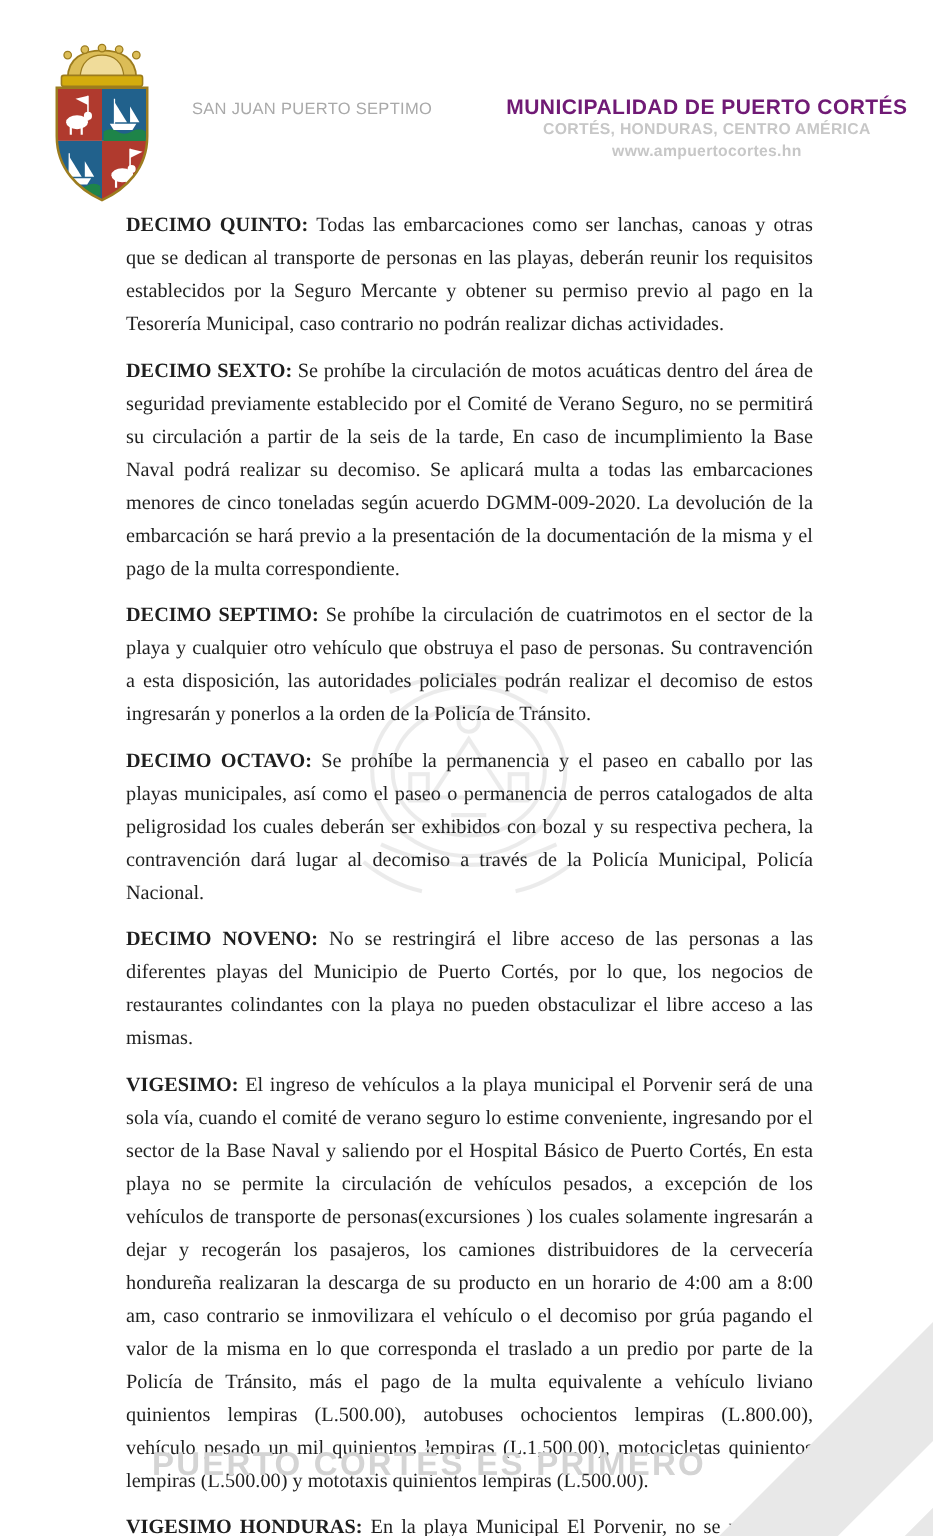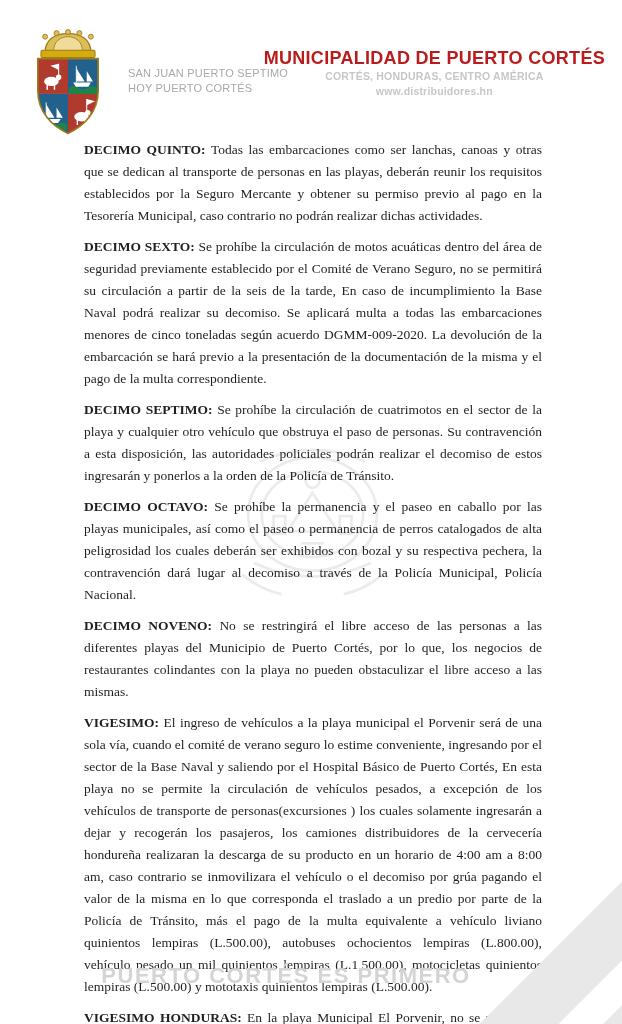--- a/index.html
+++ b/index.html
@@ -14,21 +14,21 @@
   .crest { position:absolute; left:16px; top:28px; width:104px; height:110px; }
   .crest-caption {
     position:absolute; left:128px; top:66px;
     font-family:"Liberation Sans", sans-serif;
     font-size:11px; line-height:15px; color:#a9a9a9; letter-spacing:.2px;
   }
   .org-block {
     position:absolute; right:17px; top:48px; text-align:right;
     font-family:"Liberation Sans", sans-serif; color:#c7c7c7;
   }
-  .org-name { font-size:18px; font-weight:bold; letter-spacing:.3px; color:#b91c1c; }
+  .org-name { font-size:14px; font-weight:bold; letter-spacing:.3px; color:#701a75;margin-top:15px; }
   .org-sub  { font-size:10.5px; font-weight:bold; line-height:15px; letter-spacing:.2px;text-align:center; }
 
   
   .watermark {
     position:absolute; left:215px; top:420px; width:195px; height:200px;
     opacity:.16; pointer-events:none;
   }
 
   
   .doc-body {
@@ -116,27 +116,26 @@
           <circle cx="69" cy="81" r="2.6" fill="#ffffff"></circle>
           <line x1="59" y1="88" x2="59" y2="93" stroke="#ffffff" stroke-width="1.4"></line>
           <line x1="66" y1="88" x2="66" y2="93" stroke="#ffffff" stroke-width="1.4"></line>
         </g>
       </g>
       <path d="M21,29 H79 V60 C79,81 65,94 50,101 C35,94 21,81 21,60 Z" fill="none" stroke="#9c7c1e" stroke-width="1.6"></path>
     </svg>
 
     <div class="crest-caption">
       <div>SAN JUAN PUERTO SEPTIMO</div>
-      <div>HOY PUERTO CORTÉS</div>
     </div>
 
     <div class="org-block">
       <div class="org-name">MUNICIPALIDAD DE PUERTO CORTÉS</div>
       <div class="org-sub">CORTÉS, HONDURAS, CENTRO AMÉRICA</div>
-      <div class="org-sub">www.distribuidores.hn</div>
+      <div class="org-sub">www.ampuertocortes.hn</div>
     </div>
   </div>
 
   <svg class="watermark" viewBox="0 0 100 100" aria-hidden="true">
     <g fill="none" stroke="#8a8a8a" stroke-width="1.4">
       <ellipse cx="50" cy="47" rx="33" ry="29"></ellipse>
       <ellipse cx="50" cy="47" rx="26" ry="22"></ellipse>
       <path d="M37,56 L50,36 L63,56 Z"></path>
       <circle cx="50" cy="30" r="3.5"></circle>
       <rect x="30" y="48" width="6" height="9"></rect>

